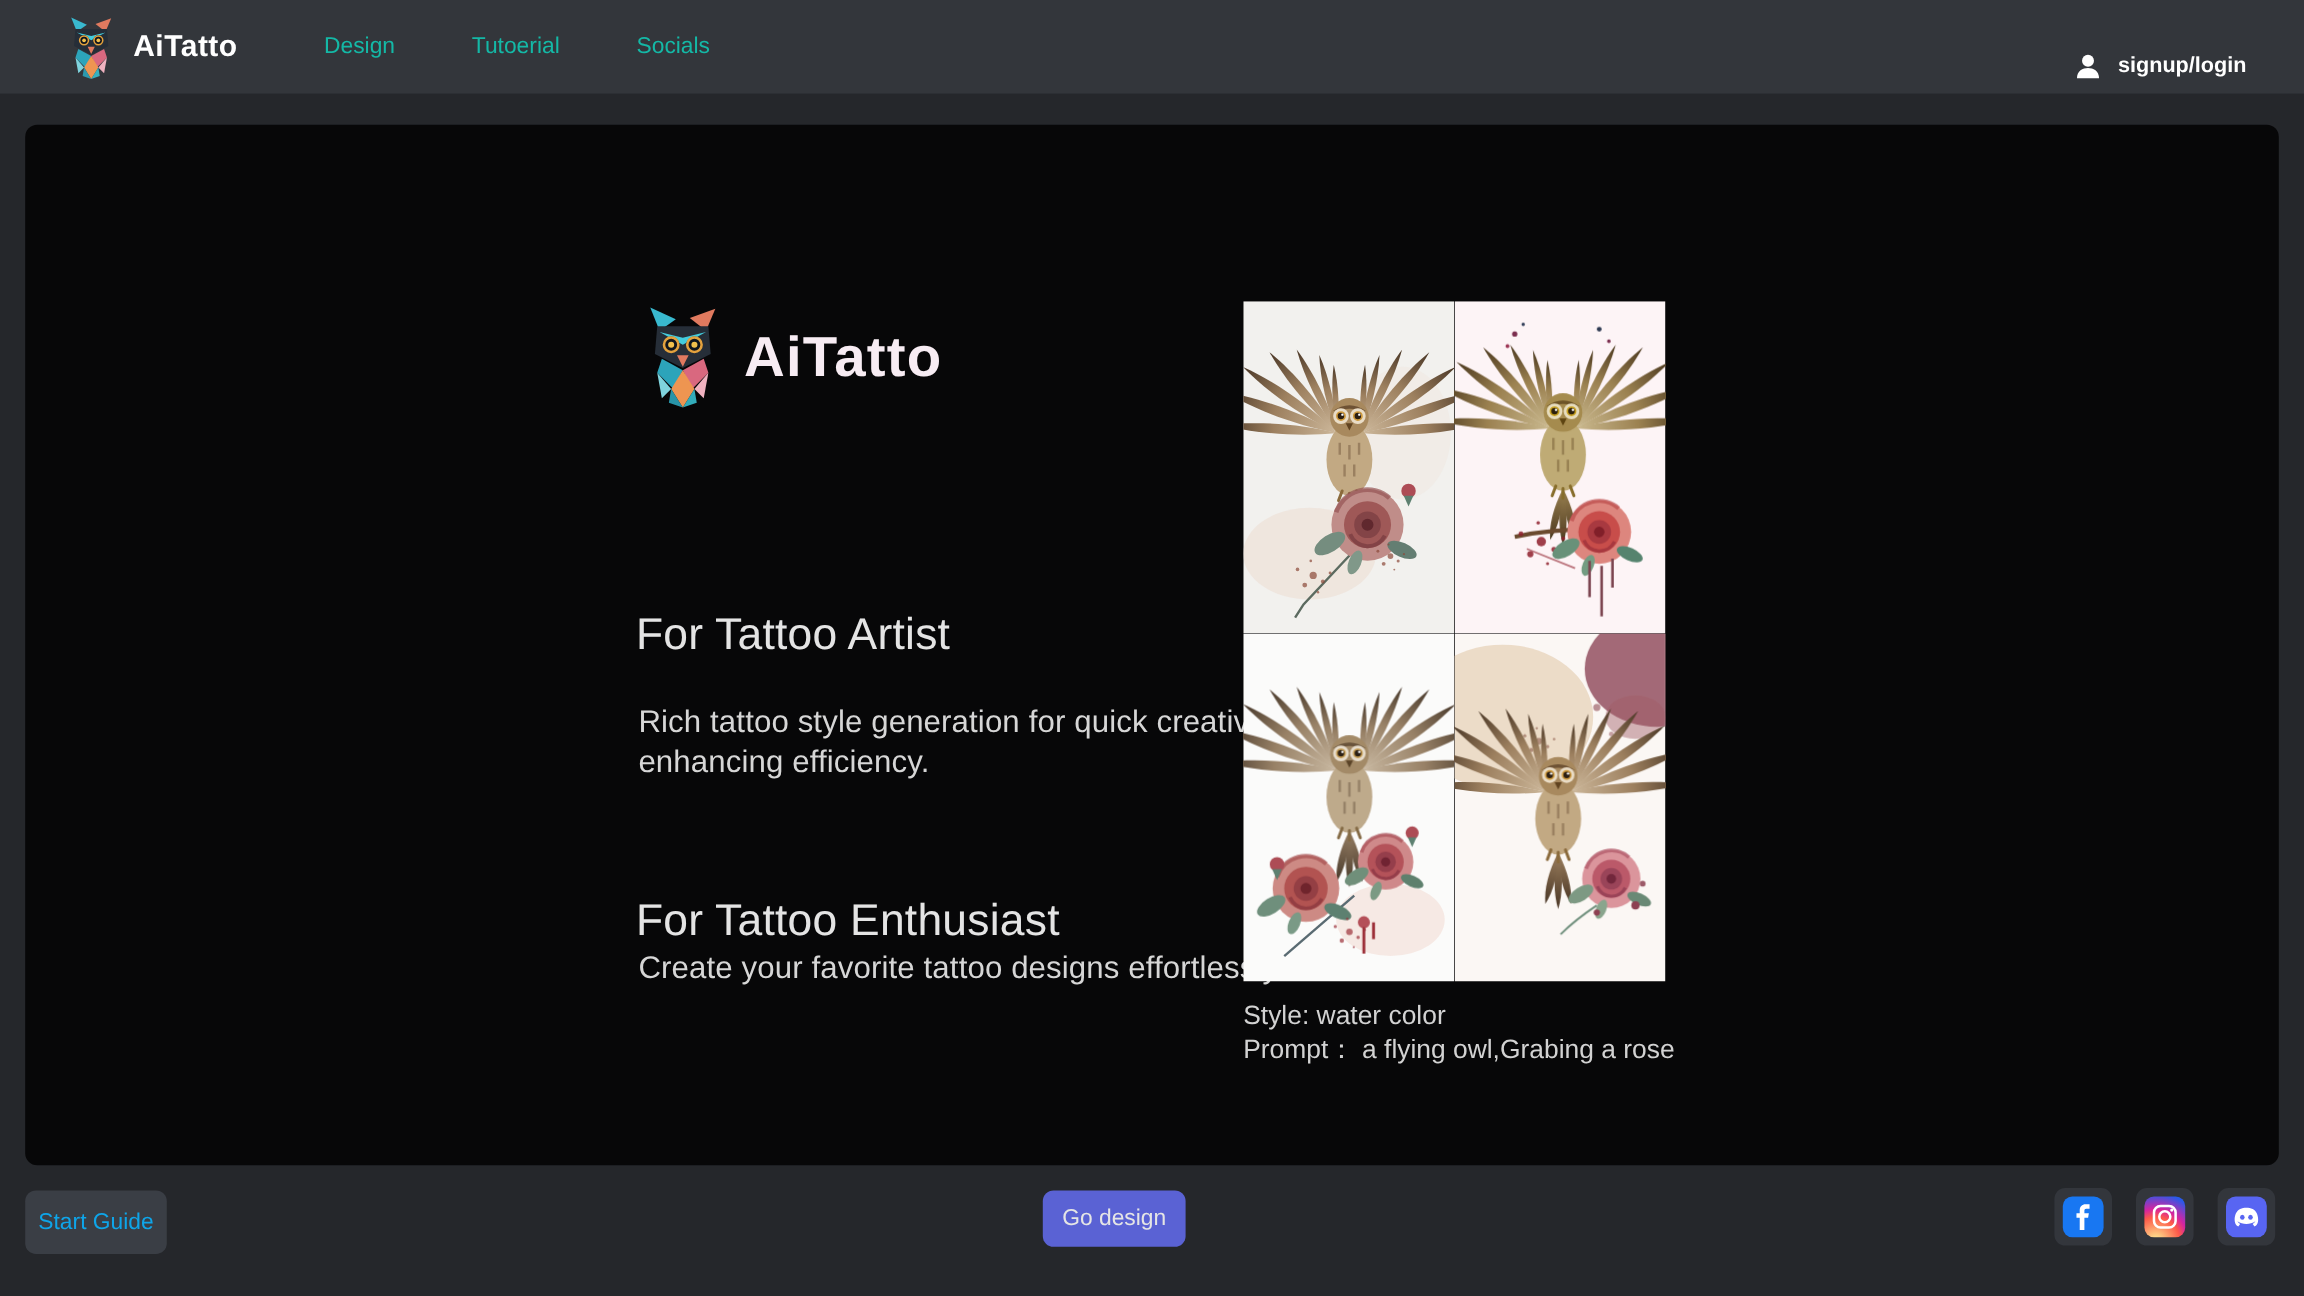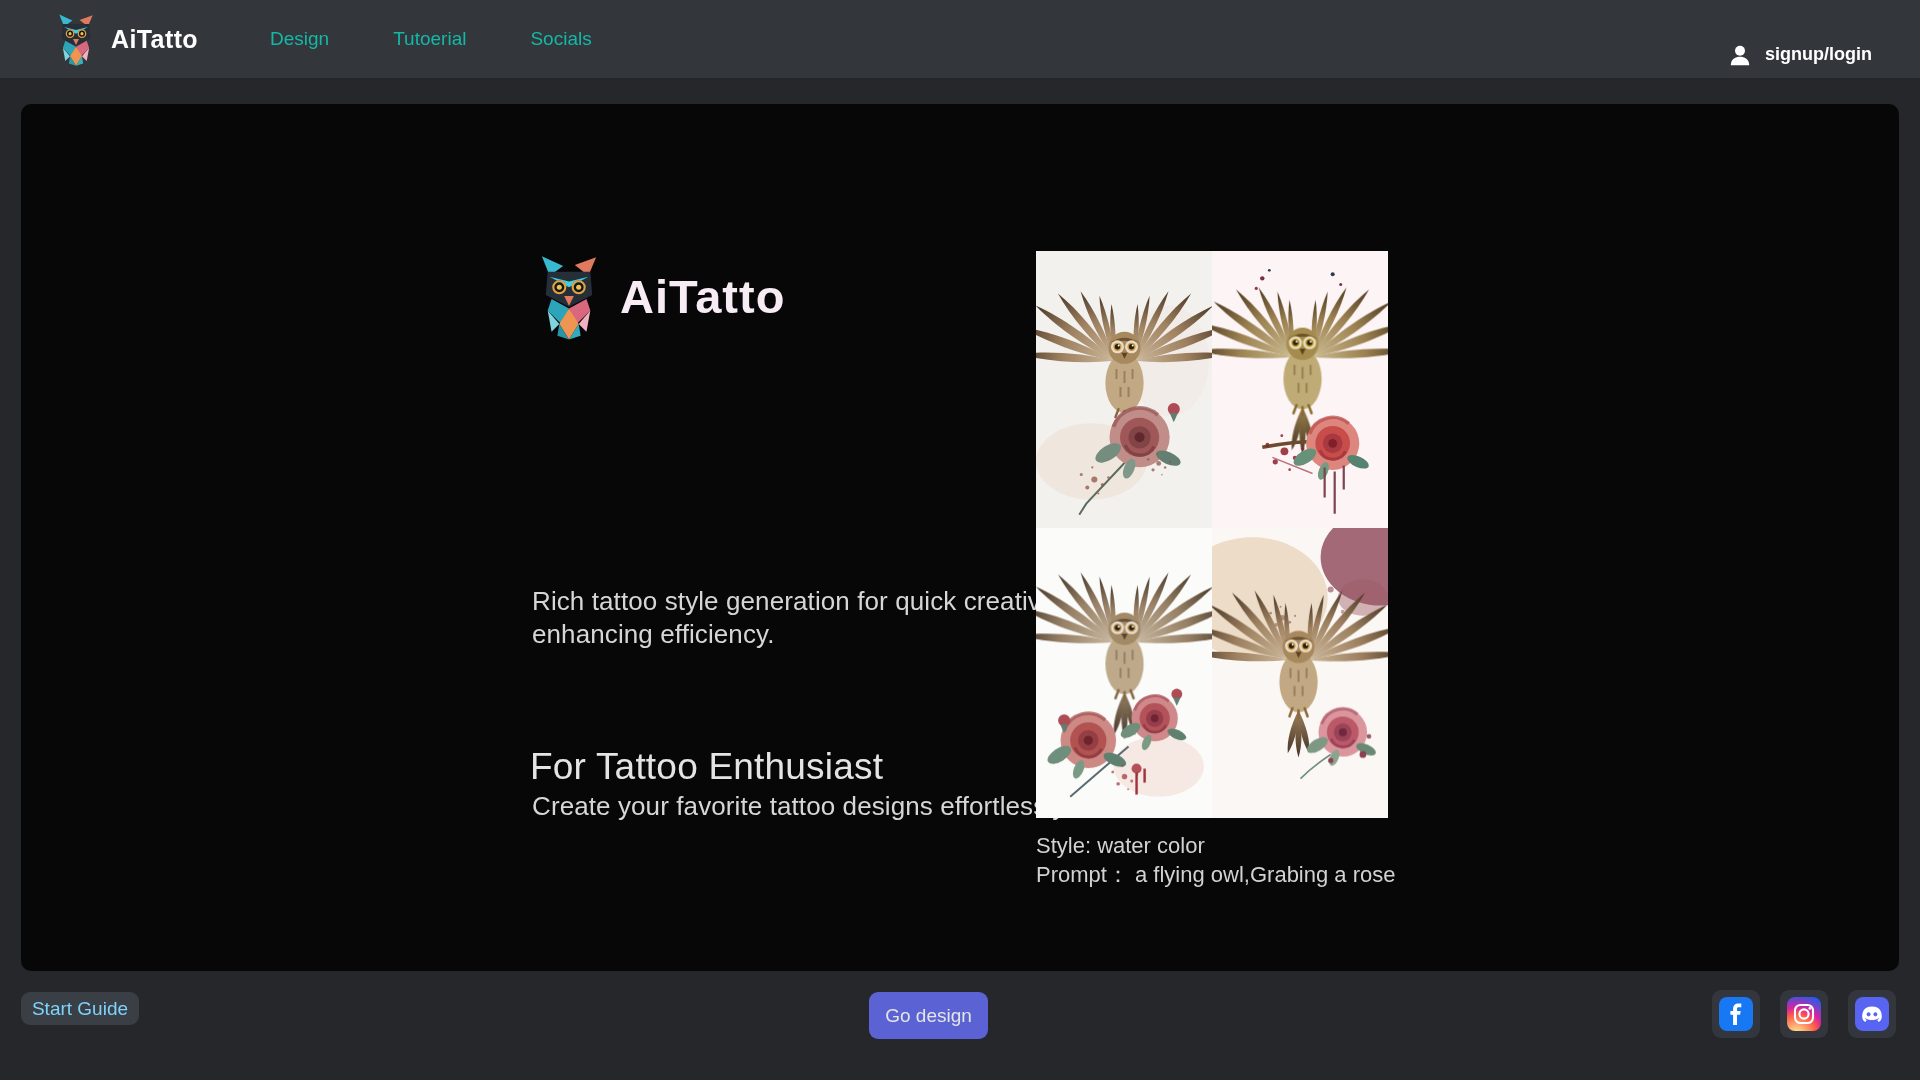--- a/index.html
+++ b/index.html
@@ -34,22 +34,22 @@
 
   
   .showcase{position:absolute;left:1015px;top:147px;width:352px;height:567px;
             display:grid;grid-template-columns:176px 176px;grid-template-rows:277px 290px;}
   .cell{overflow:hidden;}
   .cell svg{display:block;width:100%;height:100%;}
   .caption{position:absolute;left:1015px;top:727px;color:#d2d2d2;font-size:22px;line-height:29px;}
 
   
   .btn{border:none;border-radius:9px;font-family:inherit;cursor:pointer;}
-  .btn-start{position:absolute;left:21px;top:992px;width:118px;height:33px;
-             background:#3a3e45;color:#7dd3fc;font-size:19px;}
+  .btn-start{position:absolute;left:21px;top:992px;width:118px;height:53px;
+             background:#3a3e45;color:#0ea5e9;font-size:19px;}
   .btn-go{position:absolute;left:869px;top:992px;width:119px;height:47px;
           background:#5a62d4;color:#e5e5e5;font-size:19px;}
   .socials{position:absolute;left:1712px;top:990px;display:flex;gap:20px;}
   .soc{width:48px;height:48px;border-radius:9px;background:#33363c;
        display:flex;align-items:center;justify-content:center;cursor:pointer;}
   .soc-inner{width:34px;height:34px;border-radius:8px;display:flex;align-items:center;justify-content:center;}
   .soc-inner svg{width:32px;height:32px;display:block;}
   .fb{background:#1877f2;}
   .ig{background:radial-gradient(circle at 28% 110%,#fdf497 0%,#fd5949 45%,#d6249f 60%,#285aeb 90%);}
   .dc{background:#5865f2;}
@@ -190,20 +190,21 @@
 
   <main class="hero">
 
     <div class="hero-brand">
       <svg viewBox="0 0 64 94">
           <use href="#owlLogo"></use>
         </svg>
       <span class="hero-brand-name">AiTatto</span>
     </div>
 
+    <h2 class="h-sec first">For Tattoo Artist</h2>
     <p class="p-sec first">Rich tattoo style generation for quick creativity,
 enhancing efficiency.</p>
 
     <h2 class="h-sec second">For Tattoo Enthusiast</h2>
     <p class="p-sec second">Create your favorite tattoo designs effortlessly.</p>
 
     <div class="showcase">
 
       <div class="cell">
         <svg viewBox="0 0 175 277" preserveAspectRatio="xMidYMid slice">

